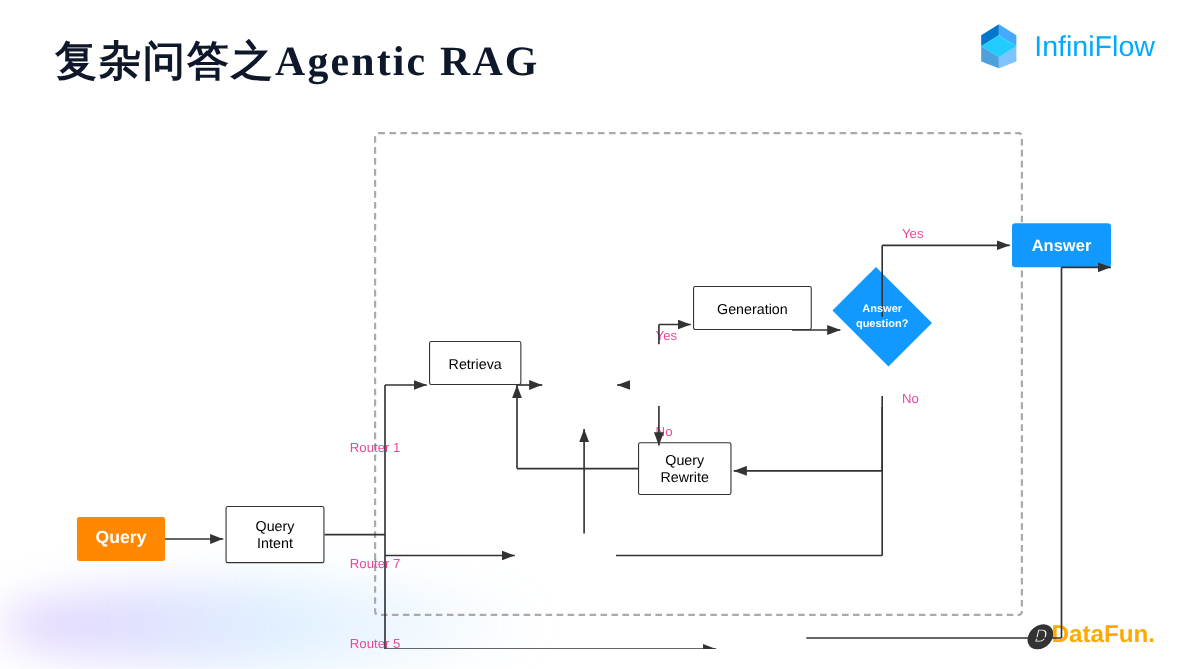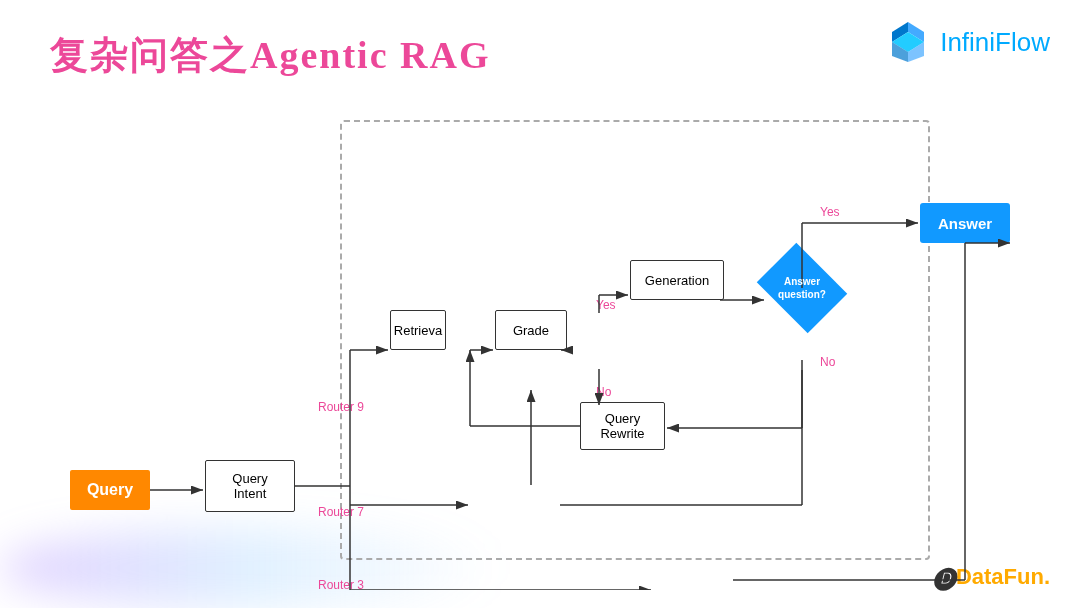--- a/index.html
+++ b/index.html
@@ -12,21 +12,21 @@
       position: relative;
     }
 
     
     .title-area {
       position: absolute;
       top: 30px;
       left: 50px;
       font-size: 38px;
       font-weight: bold;
-      color: #ec4899;
+      color: #0f172a;
       font-family: 'SimSun', 'STSong', serif;
       letter-spacing: 2px;
     }
 
     
     .logo-area {
       position: absolute;
       top: 18px;
       right: 30px;
       display: flex;
@@ -121,37 +121,37 @@
       top: 360px;
       width: 90px;
       height: 52px;
       font-size: 13px;
     }
 
     
     .node-retrieva {
       left: 340px;
       top: 210px;
-      width: 56px;
+      width: 84px;
       height: 40px;
     }
 
     
     .node-grade {
       left: 445px;
       top: 210px;
       width: 72px;
       height: 40px;
     }
 
     
     .node-generation {
       left: 580px;
       top: 160px;
-      width: 94px;
+      width: 108px;
       height: 40px;
     }
 
     
     .node-query-rewrite {
       left: 530px;
       top: 302px;
       width: 85px;
       height: 48px;
     }
@@ -270,43 +270,42 @@
   <div class="dashed-box"></div>
 
   <div class="node node-query">Query</div>
 
   <div class="node node-query-intent">
     <span style="white-space:pre;">Query
 Intent</span>
   </div>
 
   <div class="node node-retrieva">Retrieva</div>
-  <div class="node node-grade">Grade</div>
   <div class="node node-generation">Generation</div>
 
   <div class="node node-query-rewrite">
     <span style="white-space:pre; text-align:center;">Query
 Rewrite</span>
   </div>
 
   <div class="node node-answer">Answer</div>
 
 
   <div class="diamond diamond-answer-q">
     <div class="diamond-inner"></div>
     <span class="diamond-text" style="font-size:10px;">Answer<br>question?</span>
   </div>
 
   <div class="label" style="left:546px; top:198px;">Yes</div>
   <div class="label" style="left:770px; top:105px;">Yes</div>
   <div class="label" style="left:546px; top:285px;">No</div>
   <div class="label" style="left:770px; top:255px;">No</div>
-  <div class="label" style="left:268px; top:300px;">Router 9</div>
+  <div class="label" style="left:268px; top:300px;">Router 1</div>
   <div class="label" style="left:268px; top:405px;">Router 7</div>
-  <div class="label" style="left:268px; top:478px;">Router 3</div>
+  <div class="label" style="left:268px; top:478px;">Router 5</div>
 
   <svg class="arrows-svg" xmlns="http://www.w3.org/2000/svg">
     <defs>
       <marker id="arrowhead" markerWidth="8" markerHeight="6" refX="8" refY="3" orient="auto">
         <polygon points="0 0, 8 3, 0 6" fill="#333"></polygon>
       </marker>
     </defs>
 
     <line x1="100" y1="390" x2="153" y2="390" stroke="#333" stroke-width="1.5" marker-end="url(#arrowhead)"></line>
 

